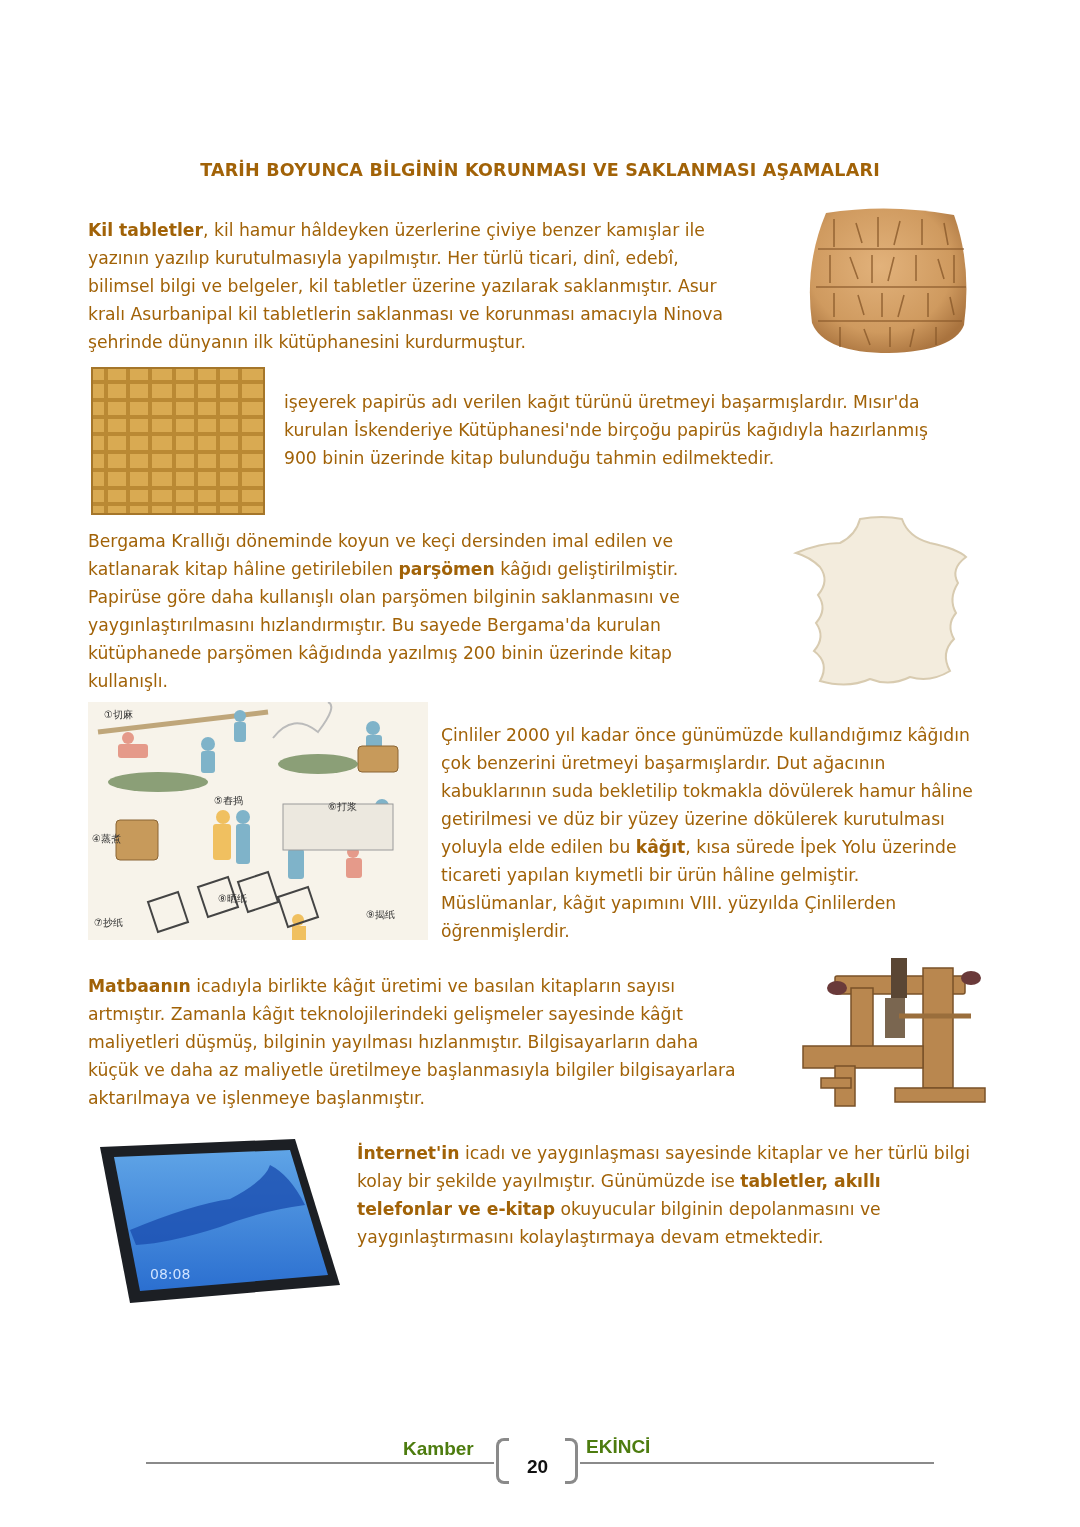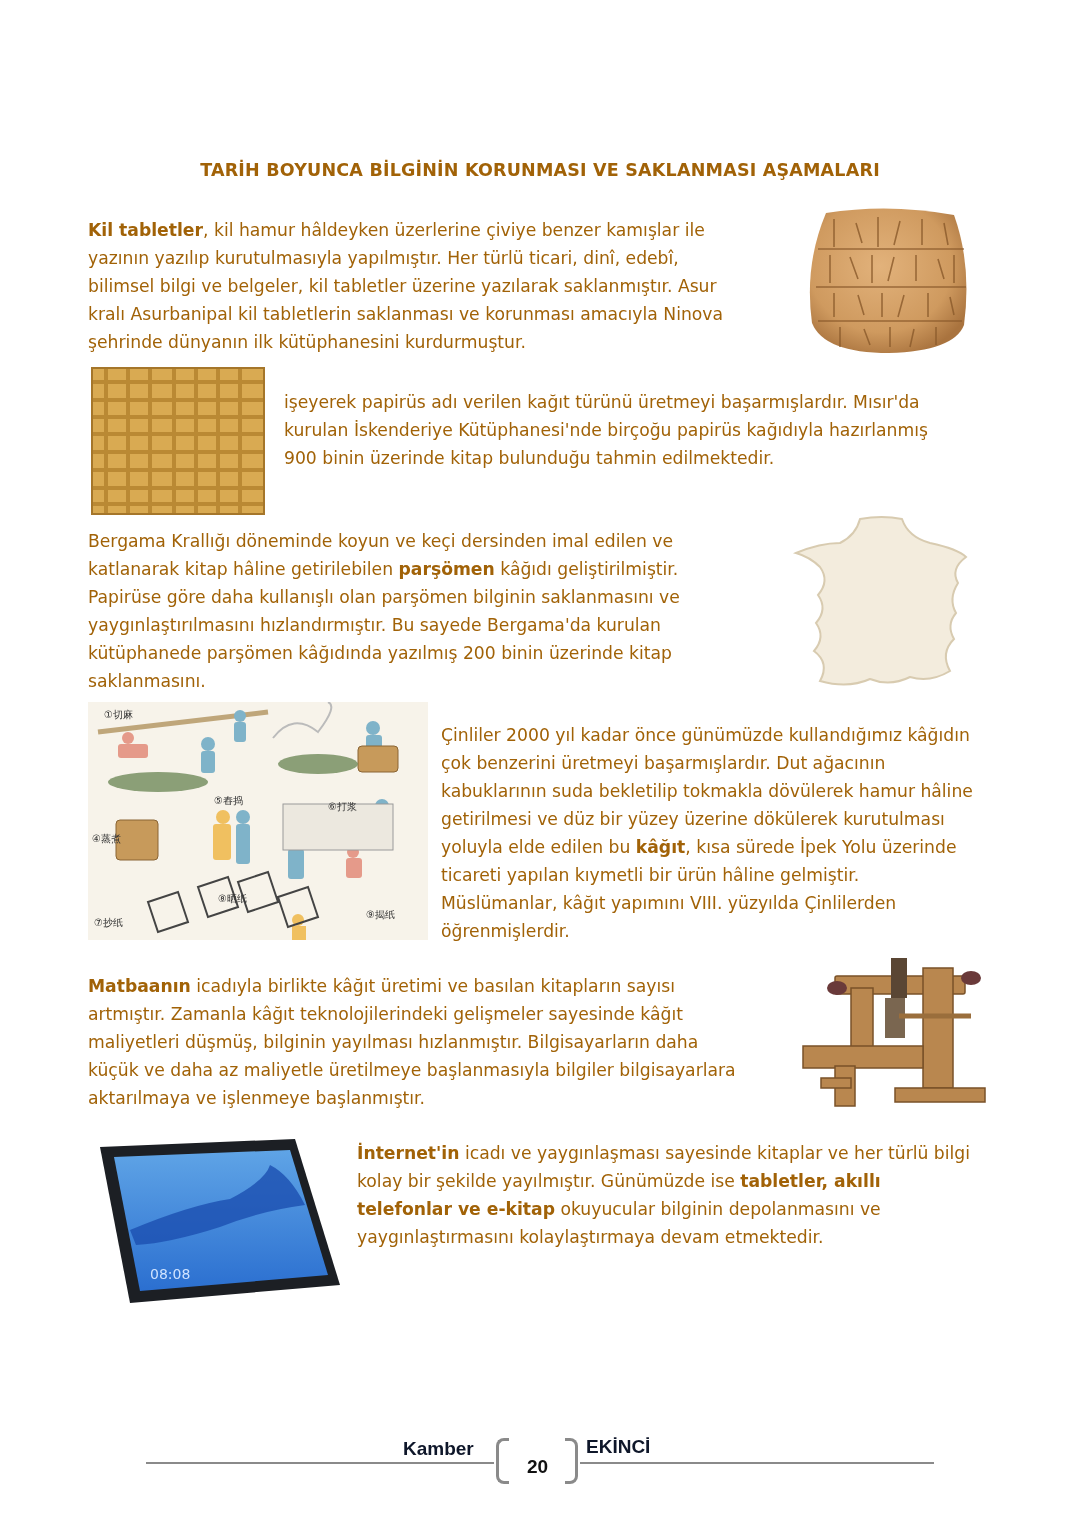--- a/index.html
+++ b/index.html
@@ -4,21 +4,21 @@
 <style>
   html, body { margin:0; padding:0; background:#ffffff; }
   body { width:1080px; height:1527px; position:relative; overflow:hidden;
          font-family:"DejaVu Sans", sans-serif; color:#111; }
   .title { position:absolute; left:0; width:1080px; top:160px; text-align:center;
            color:#a16207; font-weight:bold; font-size:17.5px; letter-spacing:0.2px; }
   .para { position:absolute; font-size:17.2px; line-height:28px; color:#a16207; margin:0; }
   .para b { font-weight:bold; }
   .pic { position:absolute; }
   .footer-line { position:absolute; height:2px; background:#8a8a8a; }
-  .footer-name { position:absolute; font-family:"Liberation Sans", sans-serif; font-weight:bold; font-size:19px; color:#0f172a; }
+  .footer-name { position:absolute; font-family:"Liberation Sans", sans-serif; font-weight:bold; font-size:19px; color:#4d7c0f; }
   .footer-num { position:absolute; font-family:"Liberation Sans", sans-serif; font-weight:bold; font-size:19px; color:#111; }
   .brace { position:absolute; width:10px; height:40px; border:3px solid #8a8a8a; }
   .brace.l { border-right:none; border-radius:8px 0 0 8px; }
   .brace.r { border-left:none; border-radius:0 8px 8px 0; }
 </style>
 </head>
 <body>
 
 <div class="title">TARİH BOYUNCA BİLGİNİN KORUNMASI VE SAKLANMASI AŞAMALARI</div>
 
@@ -60,21 +60,21 @@
     <div><span>kurulan İskenderiye Kütüphanesi'nde birçoğu papirüs kağıdıyla hazırlanmış</span></div>
     <div><span>900 binin üzerinde kitap bulunduğu tahmin edilmektedir.</span></div>
   </div>
 
 <div class="para" id="p2" style="left:88px; top:527px; width:690px;">
     <div><span>Bergama Krallığı döneminde koyun ve keçi dersinden imal edilen ve</span></div>
     <div><span>katlanarak kitap hâline getirilebilen </span><b>parşömen</b><span> kâğıdı geliştirilmiştir.</span></div>
     <div><span>Papirüse göre daha kullanışlı olan parşömen bilginin saklanmasını ve</span></div>
     <div><span>yaygınlaştırılmasını hızlandırmıştır. Bu sayede Bergama'da kurulan</span></div>
     <div><span>kütüphanede parşömen kâğıdında yazılmış 200 binin üzerinde kitap</span></div>
-    <div><span>saklanmasını.</span></div>
+    <div><span>kullanışlı.</span></div>
   </div>
 <svg class="pic" style="left:790px; top:513px;" width="185" height="180" viewBox="0 0 185 180">
   <path d="M70 6 Q92 2 112 6 Q118 24 140 30 Q168 36 176 44 Q160 56 168 70 Q158 86 166 100 Q156 112 164 126 Q150 140 160 158 Q140 170 120 164 Q100 174 80 166 Q58 176 30 168 Q40 150 24 138 Q36 124 26 110 Q38 96 28 82 Q40 68 30 54 Q20 44 6 40 Q30 30 50 30 Q66 22 70 6 Z" fill="#f3ecdd" stroke="#d8cbb0" stroke-width="2"></path>
 </svg>
 
 <svg class="pic" style="left:88px; top:702px;" width="340" height="238" viewBox="0 0 340 238">
   <rect width="340" height="238" fill="#f7f3ea"></rect>
   <path d="M10 30 L180 10" stroke="#bfa67a" stroke-width="5"></path>
   <g fill="#7fb3c9">
       <circle cx="120" cy="42" r="7"></circle>

